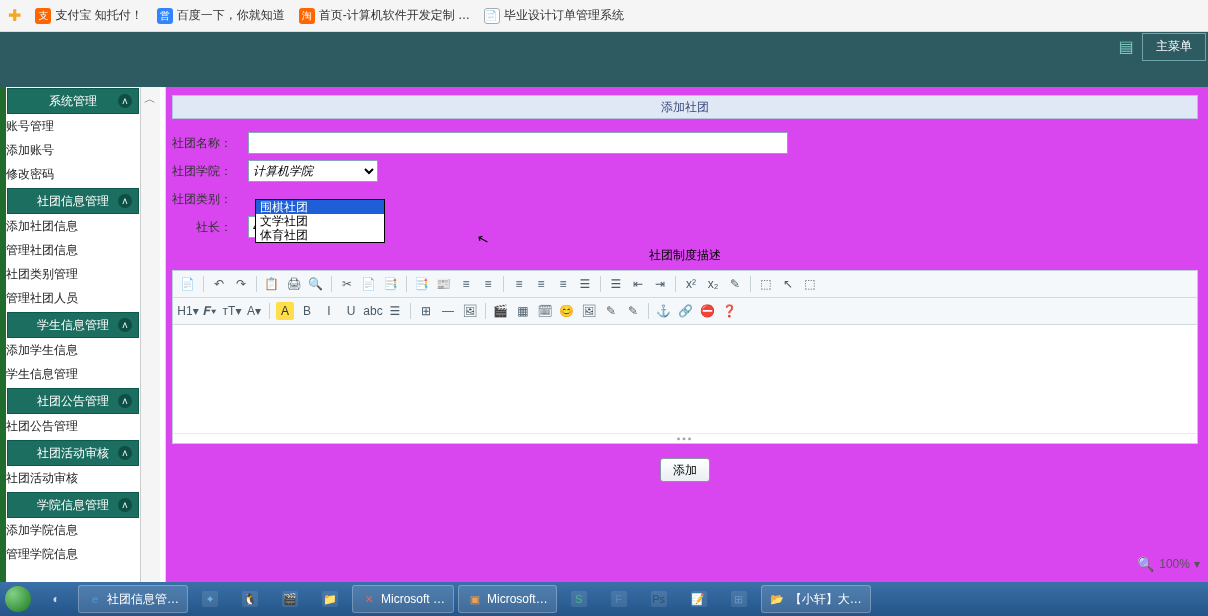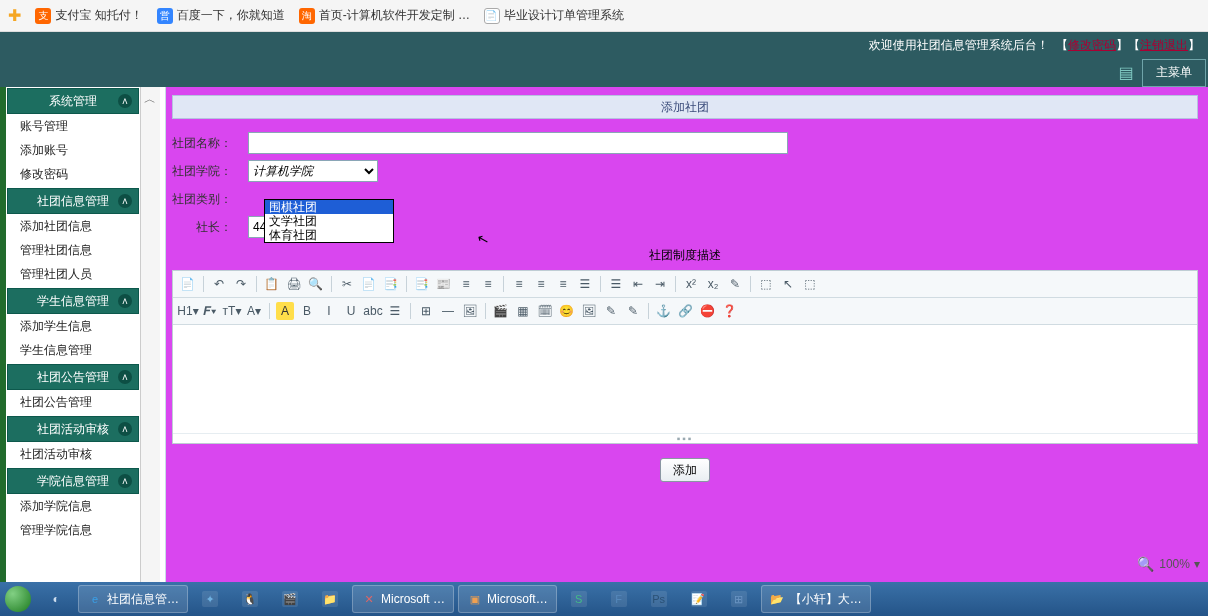--- a/index.html
+++ b/index.html
@@ -26,32 +26,32 @@
 .app-body { display: flex; height: 547px; }
 .sidebar-outer { width: 166px; background: #fff; display:flex; border-right:1px solid #c8dfe6; }
 .sidebar { width: 140px; background: #fff; border-left:6px solid #216b2c; }
 .scroll-gutter { width:20px; position:relative; background:#f5f5f5; border-left:1px solid #ccc; }
 .scroll-arrow { position:absolute; left:3px; font-size:12px; color:#5a5a5a; }
 .scroll-up { top:4px; }
 .scroll-down { bottom:4px; }
 
 .accordion-header { height: 26px; background: #1c6e60; border:1px solid #0d584c; color: #fff; display: flex; align-items: center; justify-content: center; padding: 0 8px; position:relative; margin:1px; }
 .accordion-header .chev { position:absolute; right:6px; width:14px; height:14px; border-radius:50%; background:#0d4f44; color:#fff; font-size:10px; display:flex; align-items:center; justify-content:center; }
-.accordion-item { height: 24px; display: flex; align-items: center; padding-left: 14px; color: #222; border-bottom:1px solid #fff; cursor:pointer; }
+.accordion-item { height: 24px; display: flex; align-items: center; color: #222; border-bottom:1px solid #fff; cursor:pointer; }
 
 
 .main-panel { flex:1; background: #d946ef; padding: 8px 10px 8px 6px; position:relative; }
 .panel-title { background: #e0e7f5; border:1px solid #b6c2df; text-align: center; height: 24px; line-height: 22px; color:#3a4b7a; }
 .form-area { margin-top: 10px; }
 .form-row { display: flex; align-items: center; height: 28px; gap: 12px; }
 .form-label { width: 60px; text-align: right; color:#333; margin-right:4px; }
 .input-wide { width: 540px; height: 22px; border:1px solid #8aa6b6; background:#fff; padding:0 4px; }
 .select { width: 130px; height: 22px; border:1px solid #8aa6b6; background:#fff;font-style:italic; }
 .select-open-wrap { position:relative; }
-.select-open { position:absolute; left:16px; top:0; width:130px; border:1px solid #000; background:#fff; z-index:5; }
+.select-open { position:absolute; left:7px; top:0; width:130px; border:1px solid #000; background:#fff; z-index:5; }
 .select-open .opt { height:14px; line-height:14px; padding:0 4px; font-size:12px; }
 .select-open .opt.selected { background:#1e5ed6; color:#fff; }
 .small-input { width:100px; height:22px; border:1px solid #8aa6b6; background:#fff; padding:0 4px; }
 
 .cursor-arrow { position:absolute; left:311px; top:144px; font-size:14px; color:#000; transform:rotate(-15deg); pointer-events:none; }
 
 .section-title { text-align:center; margin-top:6px; }
 .editor { border:1px solid #bfcdd4; background:#fff; margin-top:6px; }
 .toolbar { border-bottom:1px solid #d0dbe1; padding:4px 6px; display:flex; flex-wrap:wrap; gap:4px; align-items:center; background:#f5f8fa; }
 .tbtn { width:18px; height:18px; display:flex; align-items:center; justify-content:center; color:#4a5a66; border-radius:2px; cursor:pointer; font-size:12px; }
@@ -95,24 +95,20 @@
       <span class="bm-icon bm-taobao">淘</span>
       <span>首页-计算机软件开发定制 …</span>
     </span>
   <span class="bookmark">
       <span class="bm-icon bm-gray">📄</span>
       <span>毕业设计订单管理系统</span>
     </span>
 </div>
 
 <div class="header-strip">
-  <div class="header-row1">
-    <span>欢迎使用社团信息管理系统后台！</span>
-    <span>&nbsp;【<a>修改密码</a>】【<a>注销退出</a>】</span>
-  </div>
   <div class="header-row2">
     <span class="menu-toggle">▤</span>
     <div class="main-menu-btn">主菜单</div>
   </div>
 </div>
 
 <div class="app-body">
 
   <div class="sidebar-outer">
     <div class="sidebar" id="sidebar">
@@ -122,20 +118,21 @@
         </div>
         <div class="accordion-item">账号管理</div>
         <div class="accordion-item">添加账号</div>
         <div class="accordion-item">修改密码</div>
         <div class="accordion-header">
           <span>社团信息管理</span>
           <span class="chev">˄</span>
         </div>
         <div class="accordion-item">添加社团信息</div>
         <div class="accordion-item">管理社团信息</div>
+        <div class="accordion-item">社团类别管理</div>
         <div class="accordion-item">管理社团人员</div>
         <div class="accordion-header">
           <span>学生信息管理</span>
           <span class="chev">˄</span>
         </div>
         <div class="accordion-item">添加学生信息</div>
         <div class="accordion-item">学生信息管理</div>
         <div class="accordion-header">
           <span>社团公告管理</span>
           <span class="chev">˄</span>

